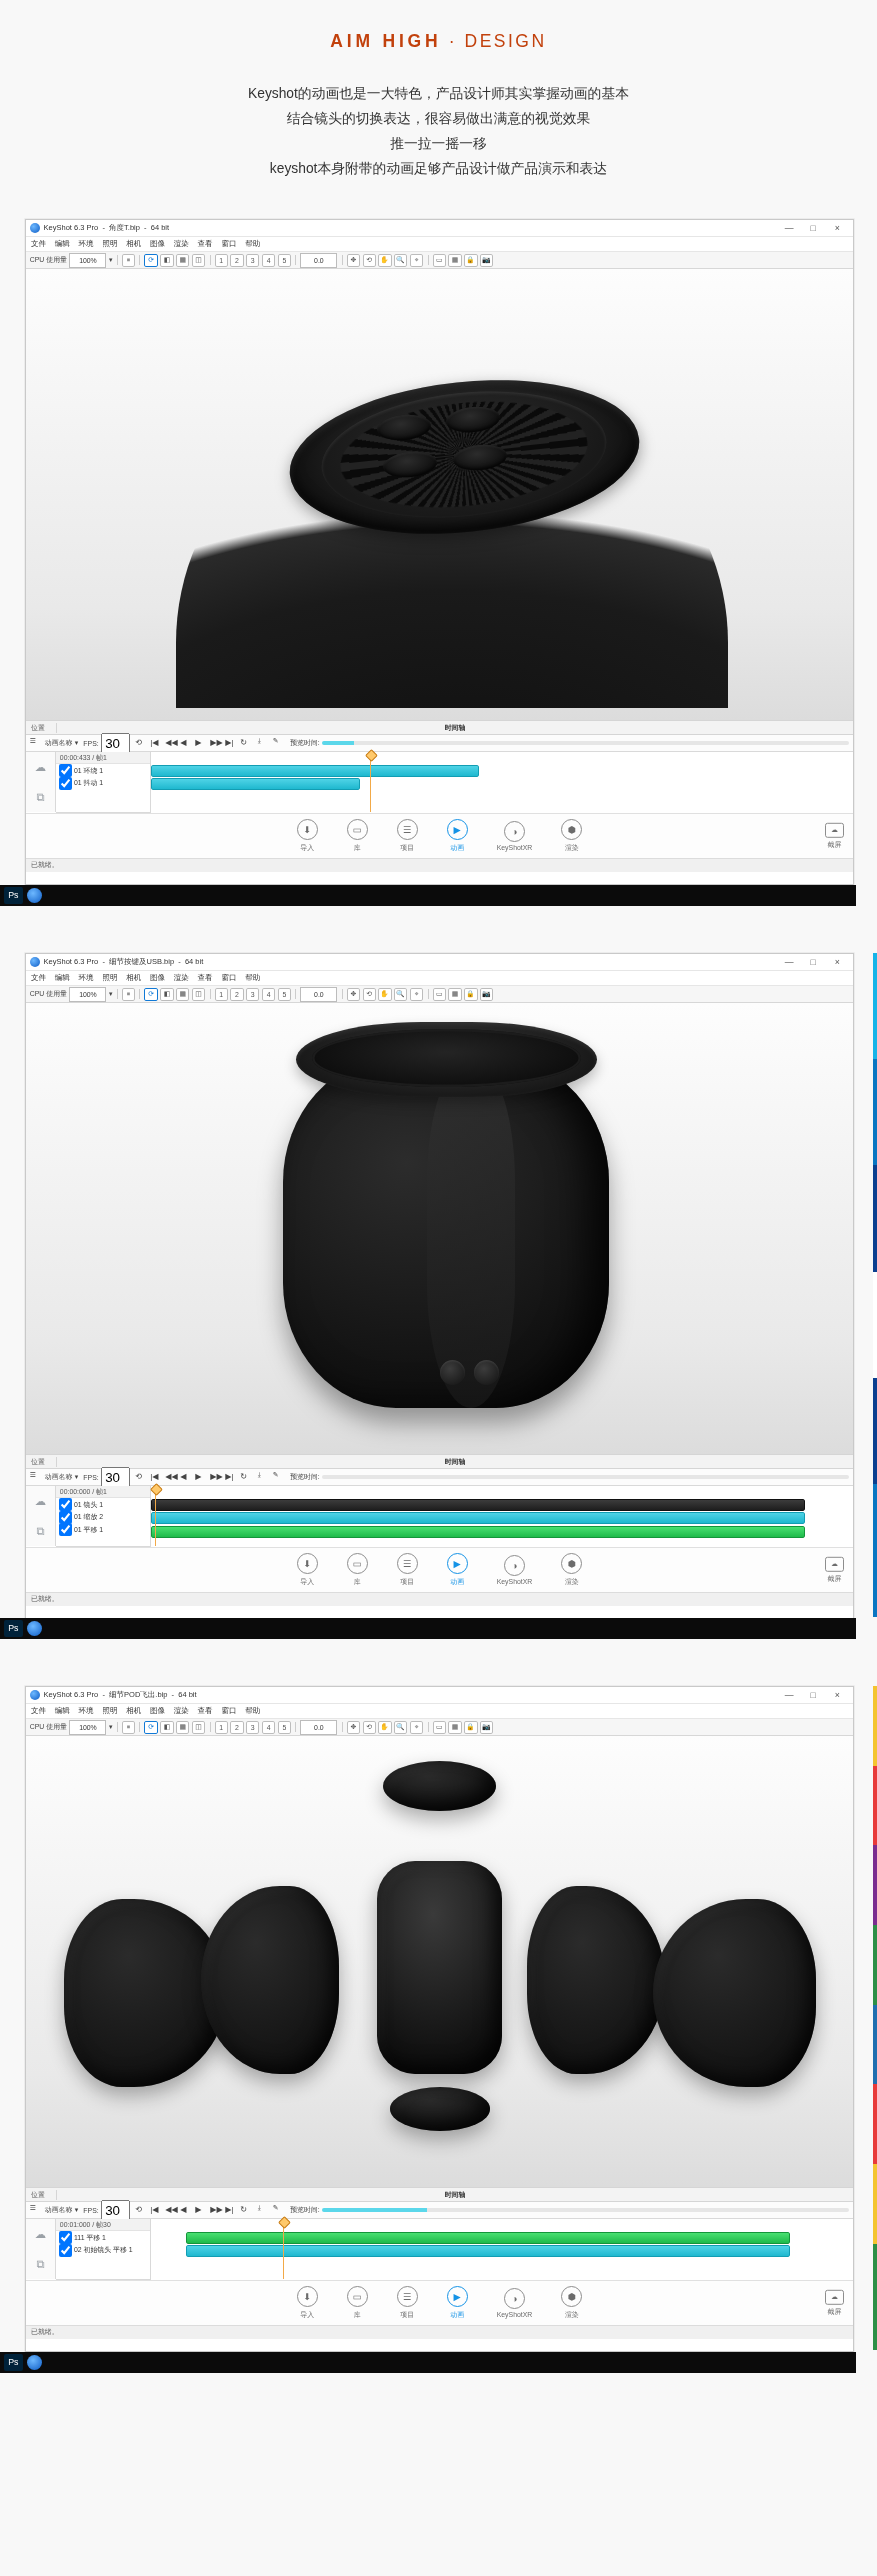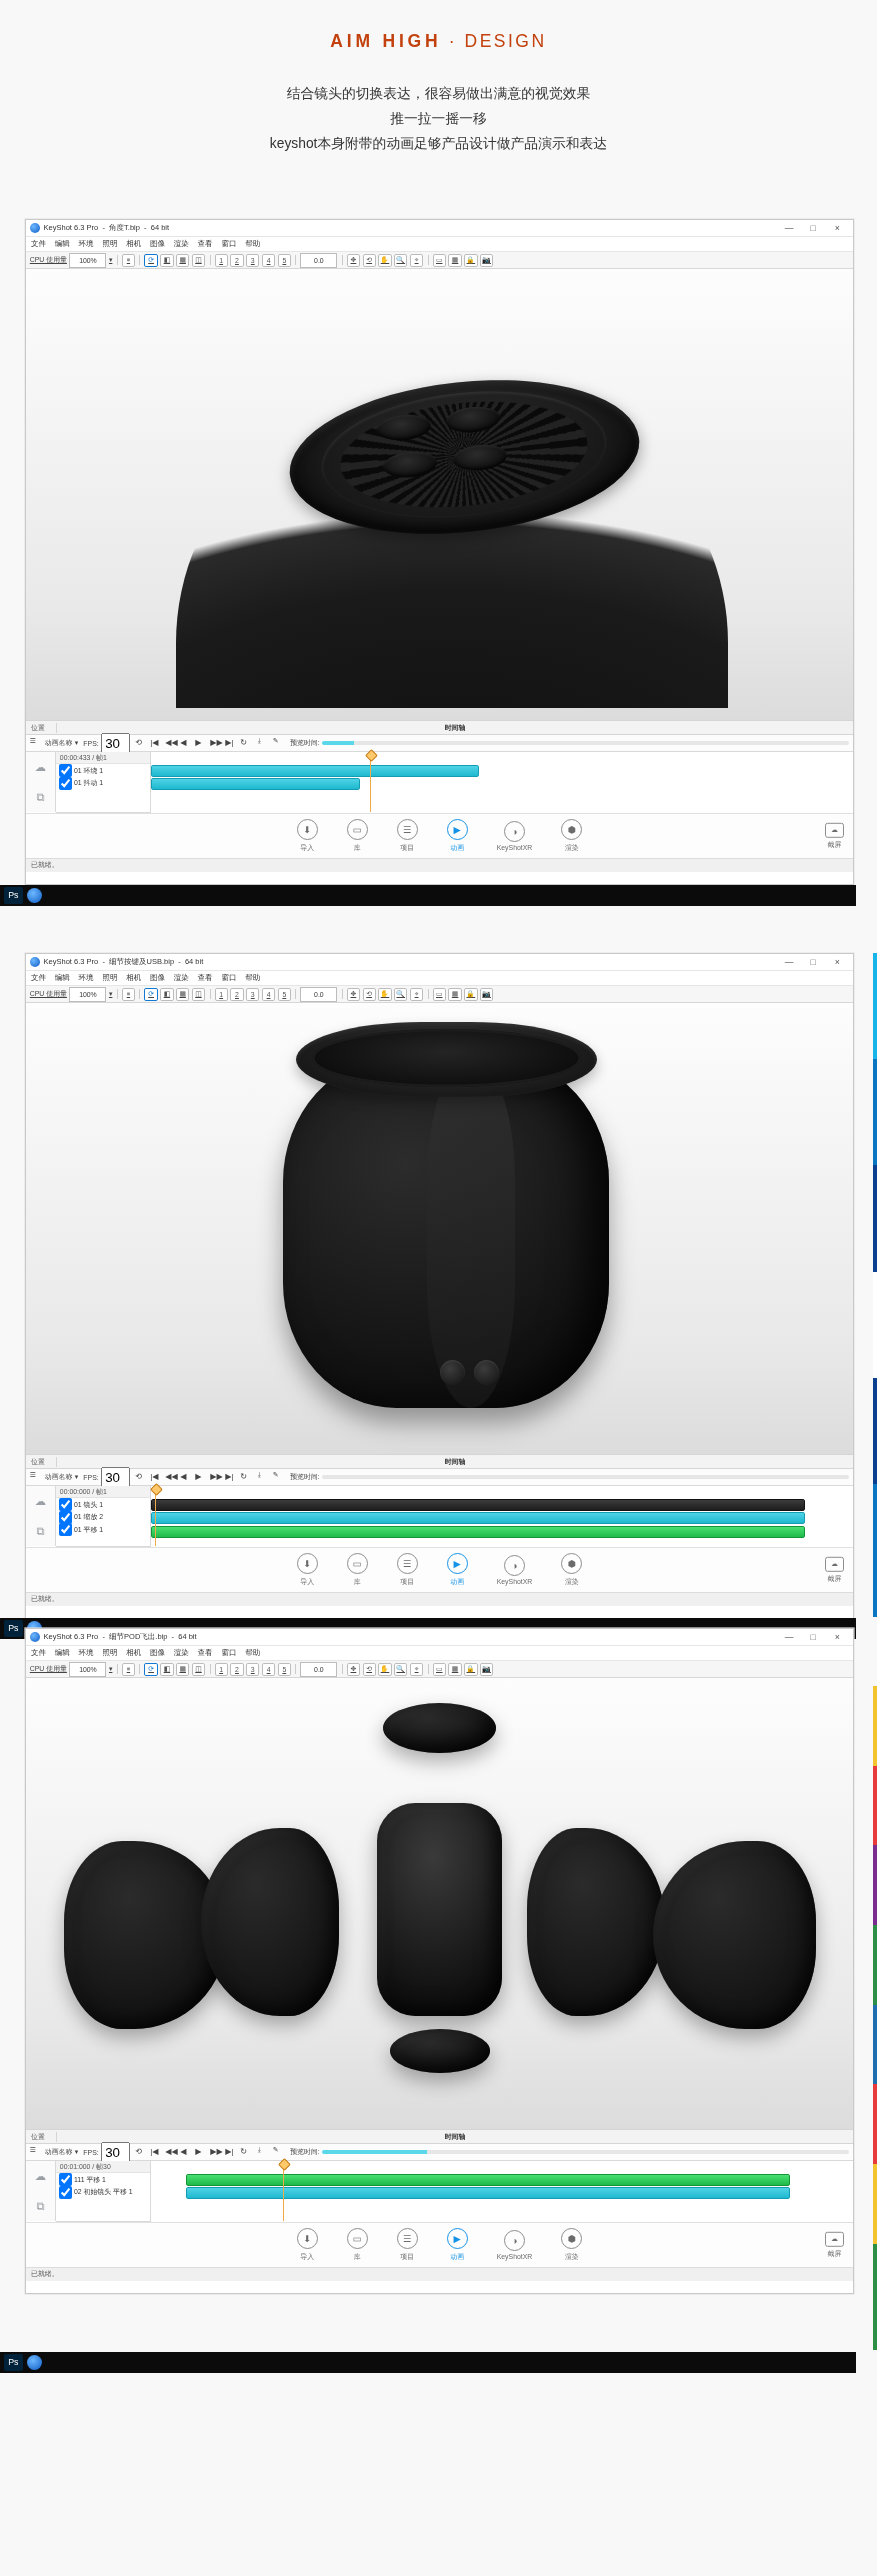--- a/index.html
+++ b/index.html
@@ -8,31 +8,31 @@
 
   .brand{position:absolute;top:31px;left:0;width:100%;text-align:center;font-size:17.5px;letter-spacing:3.8px;color:#c2410c;font-weight:600;}
   .brand .light{font-weight:300;letter-spacing:2.5px;}
 
   .intro{position:absolute;top:81px;left:0;width:100%;text-align:center;font-size:13.8px;line-height:25px;color:#333;}
 
   
   .win{position:absolute;left:25px;width:827px;background:#fff;border:0.6px solid #c9c9c9;box-shadow:0 0 0 0.6px #e4e4e4;}
   .win1{top:219px;height:664px;}
   .win2{top:953px;height:664px;}
-  .win3{top:1628px;height:664px;}
+  .win3{top:1686px;height:664px;}
 
   .titlebar{height:16.3px;display:flex;align-items:center;background:#fff;border-bottom:0.6px solid #e6e6e6;padding:0 3.8px;font-size:7.5px;color:#333;}
   .titlebar .ks-logo{width:10px;height:10px;border-radius:50%;background:radial-gradient(circle at 35% 35%,#6db8ff,#0d5cc5);margin-right:3.8px;flex:none;}
   .titlebar .spacer{flex:1;}
   .titlebar .wbtn{width:24px;text-align:center;color:#555;font-size:8.8px;}
 
   .menubar{height:13.8px;display:flex;align-items:center;gap:8.8px;padding:0 5px;font-size:7.5px;color:#333;border-bottom:0.6px solid #e6e6e6;}
   .menubar span{cursor:default;}
 
-  .toolbar{height:16.3px;display:flex;align-items:center;gap:2.5px;padding:0 3.8px;border-bottom:0.6px solid #d7d7d7;background:#f6f6f6;font-size:6.9px;color:#444;text-decoration:underline;}
+  .toolbar{height:16.3px;display:flex;align-items:center;gap:2.5px;padding:0 3.8px;border-bottom:0.6px solid #d7d7d7;background:#f6f6f6;font-size:6.9px;color:#444;}
   .toolbar .sep{width:0.6px;height:10px;background:#ccc;margin:0 1.9px;}
   .toolbar .tb-ico{width:11.3px;height:11.3px;border:0.6px solid #bcbcbc;border-radius:1.9px;background:#fff;display:flex;align-items:center;justify-content:center;font-size:6.9px;color:#555;}
   .toolbar .tb-ico.blue{color:#1079d6;border-color:#1079d6;}
   .toolbar select,.toolbar input{font-size:6.9px;height:11.3px;border:0.6px solid #bcbcbc;background:#fff;color:#333;}
   .toolbar input{width:31px;text-align:center;}
 
   .viewport{position:relative;height:451px;background:linear-gradient(#fdfdfd,#e9e9e9 75%,#dcdcdc);overflow:hidden;}
 
   
   .render1{position:absolute;left:150px;top:38px;width:552px;height:401px;}
@@ -123,20 +123,21 @@
 <body>
 
 <div class="page">
     <div class="canvas">
 
   <div class="brand">
     <span>AIM HIGH</span><span class="light"> · </span><span class="light">DESIGN</span>
   </div>
 
   <div class="intro">
+    <div>Keyshot的动画也是一大特色，产品设计师其实掌握动画的基本</div>
     <div>结合镜头的切换表达，很容易做出满意的视觉效果</div>
     <div>推一拉一摇一移</div>
     <div>keyshot本身附带的动画足够产品设计做产品演示和表达</div>
   </div>
 
   <div class="win win1">
     <div class="titlebar">
       <div class="ks-logo"></div>
       <span>
         <span>KeyShot 6.3 Pro</span> &nbsp;-&nbsp; <span>角度T.bip</span> &nbsp;-&nbsp; <span>64 bit</span>

